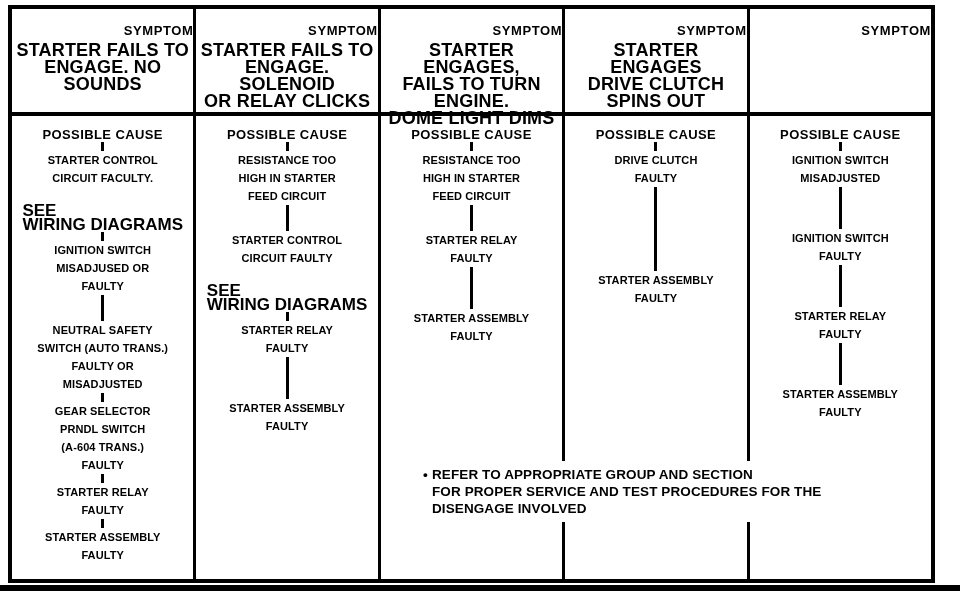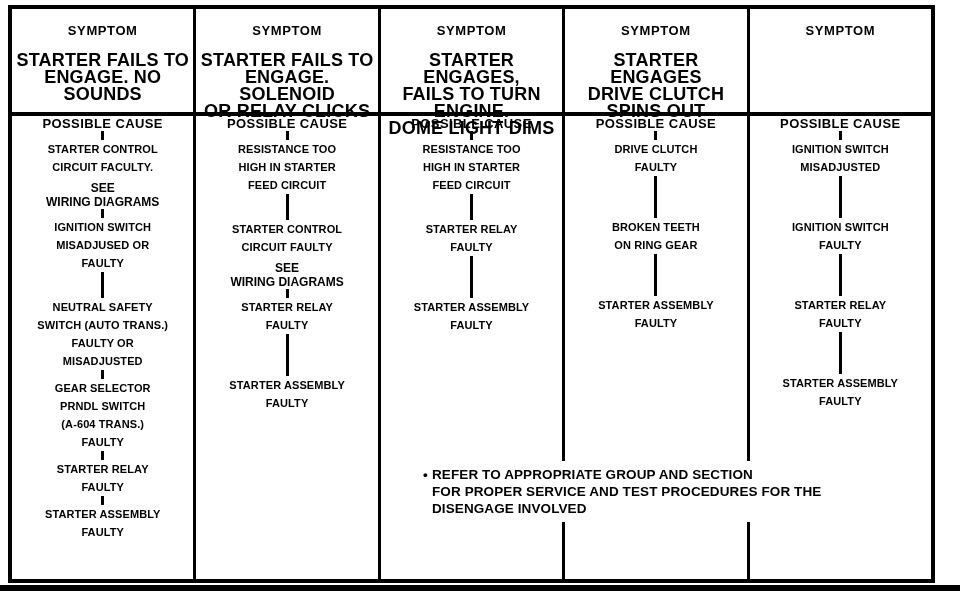--- a/index.html
+++ b/index.html
@@ -13,30 +13,30 @@
   .chart-frame {
     position:absolute; left:8px; top:5px; width:919px; height:570px;
     border:4px solid var(--ink); display:flex;
   }
   .col { flex:1 1 0; border-right:3px solid var(--ink); display:flex; flex-direction:column; min-width:0; }
   .col:last-child { border-right:none; }
   .sym {
     height:107px; box-sizing:border-box; border-bottom:4px solid var(--ink);
     text-align:center; padding-top:14px;
   }
-  .sym-title { font-size:13px; letter-spacing:0.6px; margin-bottom:14px; }
+  .sym-title { font-size:13px; letter-spacing:0.6px; margin-bottom:4px;text-align:right; }
   .sym-text { font-size:18px; line-height:17px; white-space:pre-line; letter-spacing:0.2px; }
-  .causes { flex:1; display:flex; flex-direction:column; align-items:center; }
+  .causes { flex:1; display:flex; flex-direction:column; align-items:center; padding-top:11px; }
   .cause-title { font-size:13px; letter-spacing:0.4px; line-height:15px; }
   .connector { width:3px; background:var(--ink); flex:none; }
   .connector.s { height:9px; }
   .connector.m { height:26px; }
   .connector.l { height:42px; }
   .cause { font-size:11px; line-height:18px; text-align:center; white-space:pre-line; letter-spacing:0.1px; }
-  .cause-sub { font-size:12px; line-height:14px; text-align:center; white-space:pre-line; margin-top:5px; }
+  .cause-sub { font-size:17px; line-height:14px; white-space:pre-line; margin-top:17px; }
   .footnote {
     position:absolute; left:420px; top:461px; width:402px; background:var(--paper);
     font-size:13.5px; line-height:17px; padding:5px 0 5px 12px; z-index:5; letter-spacing:0.1px;
   }
   .footnote .bullet { position:absolute; left:3px; top:5px; }
   .bottom-rule { position:absolute; left:0; top:585px; width:960px; height:6px; background:var(--ink); }
 </style>
 </head>
 <body>
 
@@ -130,22 +130,20 @@
           <div class="sym-text">STARTER ENGAGES
 DRIVE CLUTCH
 SPINS OUT</div>
         </div>
         <div class="causes">
           <div class="cause-title">POSSIBLE CAUSE</div>
           <div class="connector s"></div>
           <div class="cause">DRIVE CLUTCH
 FAULTY</div>
           <div class="connector l"></div>
-          <div class="cause">BROKEN TEETH
-ON RING GEAR</div>
           <div class="connector l"></div>
           <div class="cause">STARTER ASSEMBLY
 FAULTY</div>
         </div>
       </div>
       <div class="col">
         <div class="sym">
           <div class="sym-title">SYMPTOM</div>
         </div>
         <div class="causes">

